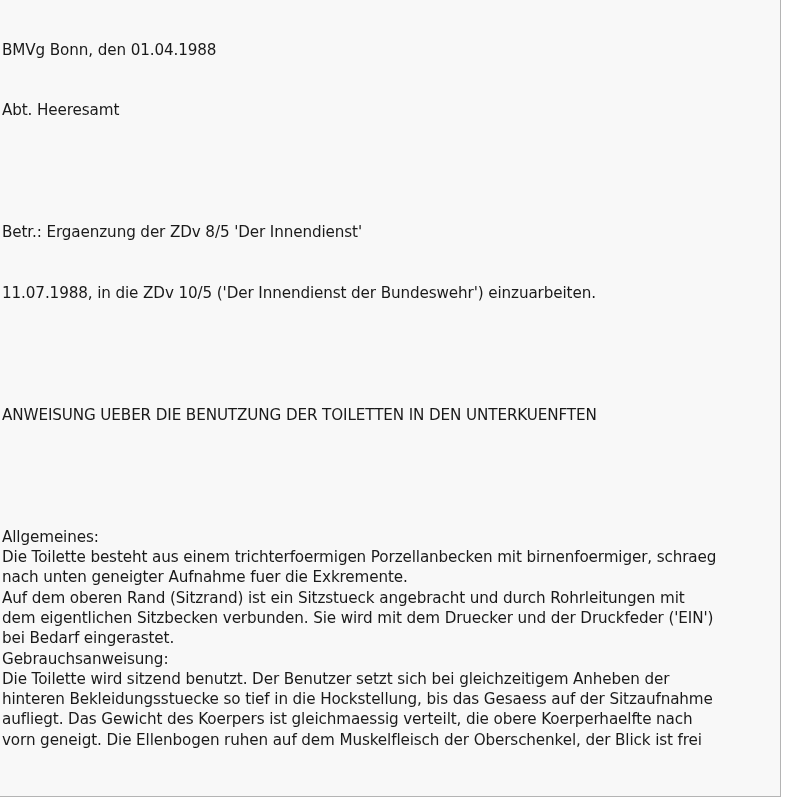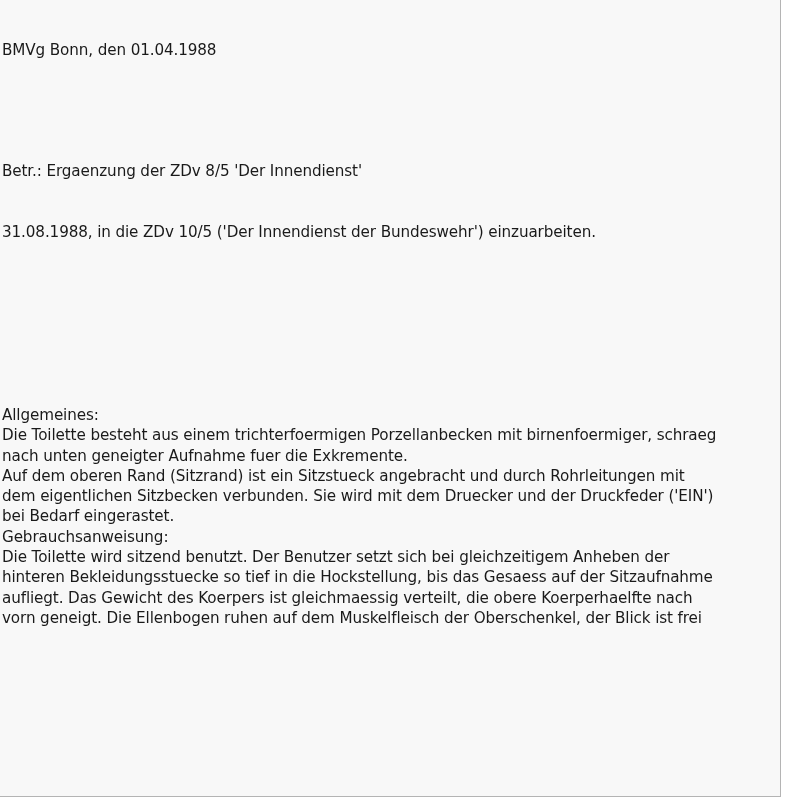--- a/index.html
+++ b/index.html
@@ -39,20 +39,22 @@
       white-space: pre;
       min-height: 20.3px;
     }
   </style>
 </head>
 <body>
 
 <div class="doc-box">
   <div class="doc-text">
     <span class="line">BMVg Bonn, den 01.04.1988</span>
+    <span class="line">Abt. Heeresamt</span>
     <span class="line"></span>
     <span class="line">Betr.: Ergaenzung der ZDv 8/5 'Der Innendienst'</span>
-    <span class="line">31.08.1988, in die ZDv 10/5 ('Der Innendienst der Bundeswehr') einzuarbeiten.</span>
+    <span class="line">11.07.1988, in die ZDv 10/5 ('Der Innendienst der Bundeswehr') einzuarbeiten.</span>
     <span class="line"></span>
+    <span class="line">ANWEISUNG UEBER DIE BENUTZUNG DER TOILETTEN IN DEN UNTERKUENFTEN</span>
     <span class="line"></span>
     <div id="body-lines"><span class="line">Allgemeines:</span><span class="line">Die Toilette besteht aus einem trichterfoermigen Porzellanbecken mit birnenfoermiger, schraeg</span><span class="line">nach unten geneigter Aufnahme fuer die Exkremente.</span><span class="line">Auf dem oberen Rand (Sitzrand) ist ein Sitzstueck angebracht und durch Rohrleitungen mit</span><span class="line">dem eigentlichen Sitzbecken verbunden. Sie wird mit dem Druecker und der Druckfeder ('EIN')</span><span class="line">bei Bedarf eingerastet.</span><span class="line">Gebrauchsanweisung:</span><span class="line">Die Toilette wird sitzend benutzt. Der Benutzer setzt sich bei gleichzeitigem Anheben der</span><span class="line">hinteren Bekleidungsstuecke so tief in die Hockstellung, bis das Gesaess auf der Sitzaufnahme</span><span class="line">aufliegt. Das Gewicht des Koerpers ist gleichmaessig verteilt, die obere Koerperhaelfte nach</span><span class="line">vorn geneigt. Die Ellenbogen ruhen auf dem Muskelfleisch der Oberschenkel, der Blick ist frei</span></div>
   </div>
 </div>
 
 </body></html>

